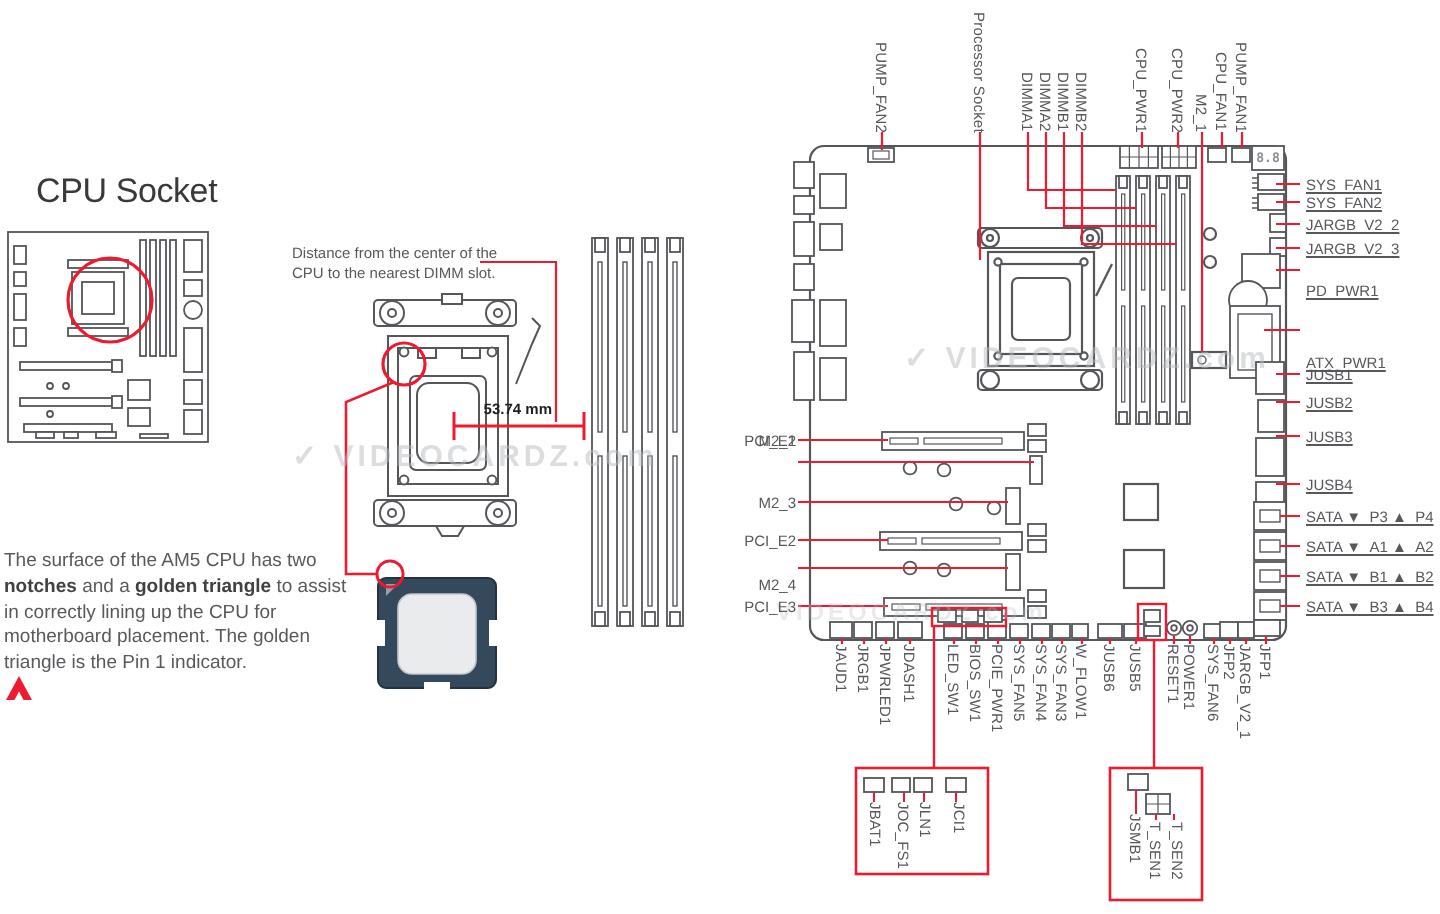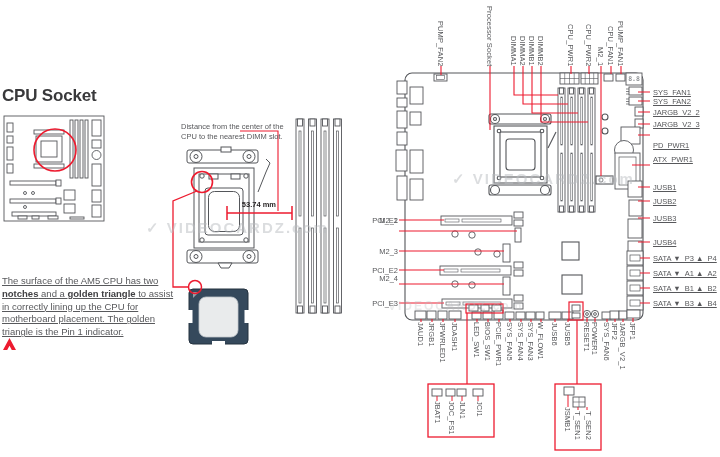--- a/index.html
+++ b/index.html
@@ -1,23 +1,23 @@
 <!DOCTYPE html>
 <html><head>
 <meta charset="utf-8">
 <style>
   html,body{margin:0;padding:0;background:#fff;}
   #canvas{position:relative;width:720px;height:457px;background:#fff;overflow:hidden;
           font-family:"Liberation Sans",sans-serif;}
   .art{position:absolute;left:0;top:0;}
-  .h1{position:absolute;left:2px;top:86px;font-size:17px;font-weight:bold;color:#39393b;letter-spacing:-0.2px;text-align:center;}
+  .h1{position:absolute;left:18px;top:86px;font-size:17px;font-weight:normal;color:#39393b;letter-spacing:-0.2px;text-align:center;}
   .h2{position:absolute;left:2px;top:258px;font-size:12.5px;font-weight:bold;color:#39393b;}
-  .intro-text{position:absolute;left:2px;top:275px;width:176px;font-size:9.5px;line-height:12.8px;color:#58595c;margin:0;text-decoration:underline;}
+  .intro-text{position:absolute;left:2px;top:275px;width:176px;font-size:9.5px;line-height:12.8px;color:#58595c;margin:0;}
   .intro-text b{color:#414144;}
-  .note{position:absolute;left:146px;top:122px;font-size:7.5px;line-height:9.5px;color:#57585b;margin-left:35px;}
+  .note{position:absolute;left:146px;top:122px;font-size:7.5px;line-height:9.5px;color:#57585b;}
   .dim{position:absolute;left:236px;top:200px;width:40px;text-align:right;font-size:7.5px;font-weight:bold;color:#231f20;}
   .hl{position:absolute;font-size:7.5px;color:#57585b;white-space:nowrap;}
   .hl-r{left:653px;text-decoration:underline;}
   .hl-l{left:348px;width:50px;text-align:right;}
   .vt{position:absolute;writing-mode:vertical-rl;text-orientation:mixed;font-size:7.5px;line-height:8px;
       color:#57585b;white-space:nowrap;letter-spacing:0.1px;}
   .vt-top{bottom:391px;}
   .vt-bot{top:322px;}
   .debug{position:absolute;left:627px;top:75px;width:14px;text-align:center;font-size:6.5px;font-weight:bold;
          color:#8d9094;font-family:"DejaVu Sans Mono",monospace;}
@@ -349,29 +349,29 @@
 <div class="vt vt-top" style="left:566px">CPU_PWR1</div>
 <div class="vt vt-top" style="left:584px">CPU_PWR2</div>
 <div class="vt vt-top" style="left:596px">M2_1</div>
 <div class="vt vt-top" style="left:606px">CPU_FAN1</div>
 <div class="vt vt-top" style="left:616px">PUMP_FAN1</div>
 
 <div class="hl hl-l" style="top:216px">PCI_E1</div>
 <div class="hl hl-l" style="top:216px">M2_2</div>
 <div class="hl hl-l" style="top:247px">M2_3</div>
 <div class="hl hl-l" style="top:266px">PCI_E2</div>
-<div class="hl hl-l" style="top:274px">M2_4</div>
+<div class="hl hl-l" style="top:288px">M2_4</div>
 <div class="hl hl-l" style="top:299px">PCI_E3</div>
 
 <div class="hl hl-r" style="top:88px">SYS_FAN1</div>
 <div class="hl hl-r" style="top:97px">SYS_FAN2</div>
 <div class="hl hl-r" style="top:108px">JARGB_V2_2</div>
 <div class="hl hl-r" style="top:120px">JARGB_V2_3</div>
 <div class="hl hl-r" style="top:141px">PD_PWR1</div>
-<div class="hl hl-r" style="top:155px">ATX_PWR1</div>
+<div class="hl hl-r" style="top:177px">ATX_PWR1</div>
 <div class="hl hl-r" style="top:183px">JUSB1</div>
 <div class="hl hl-r" style="top:197px">JUSB2</div>
 <div class="hl hl-r" style="top:214px">JUSB3</div>
 <div class="hl hl-r" style="top:238px">JUSB4</div>
 <div class="hl hl-r" style="top:254px">SATA ▼_P3 ▲_P4</div>
 <div class="hl hl-r" style="top:269px">SATA ▼_A1 ▲_A2</div>
 <div class="hl hl-r" style="top:284px">SATA ▼_B1 ▲_B2</div>
 <div class="hl hl-r" style="top:299px">SATA ▼_B3 ▲_B4</div>
 
 <div class="vt vt-bot" style="left:416px">JAUD1</div>

